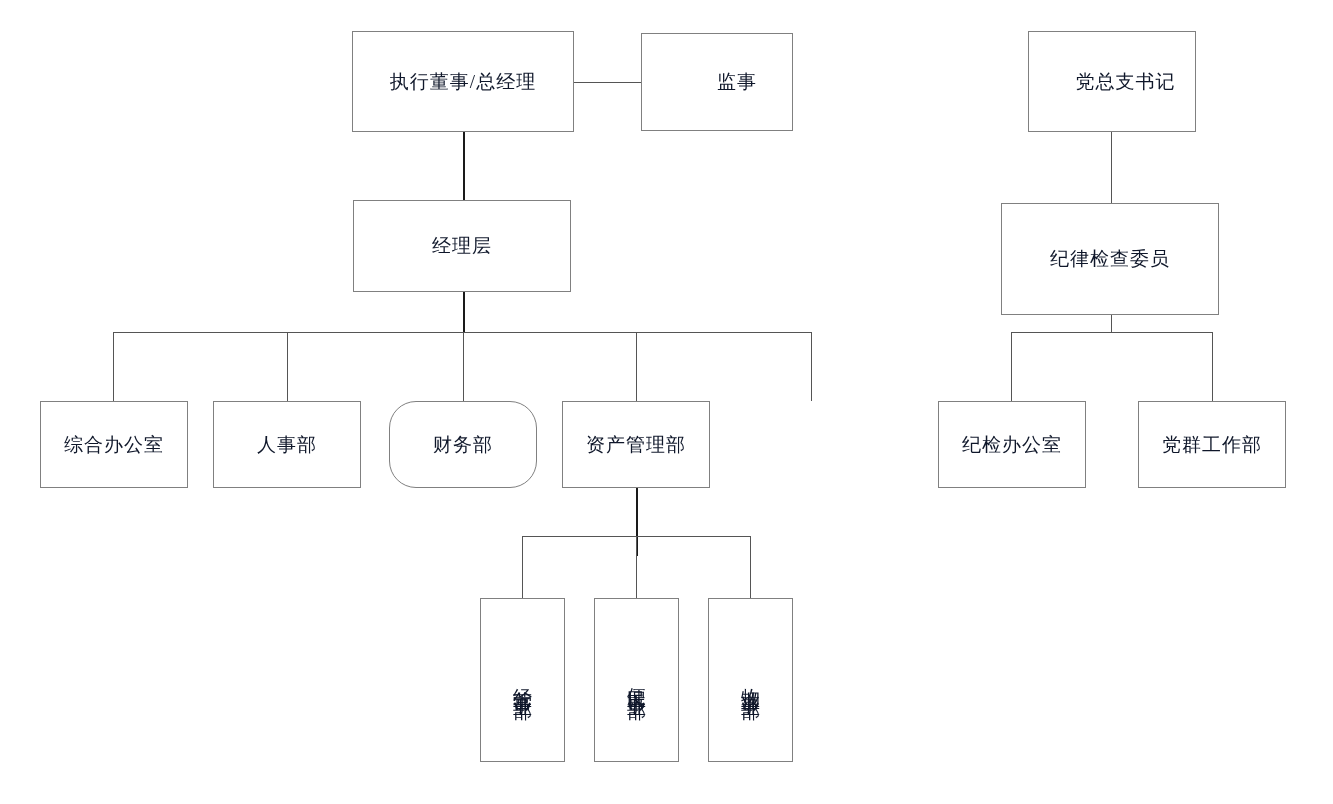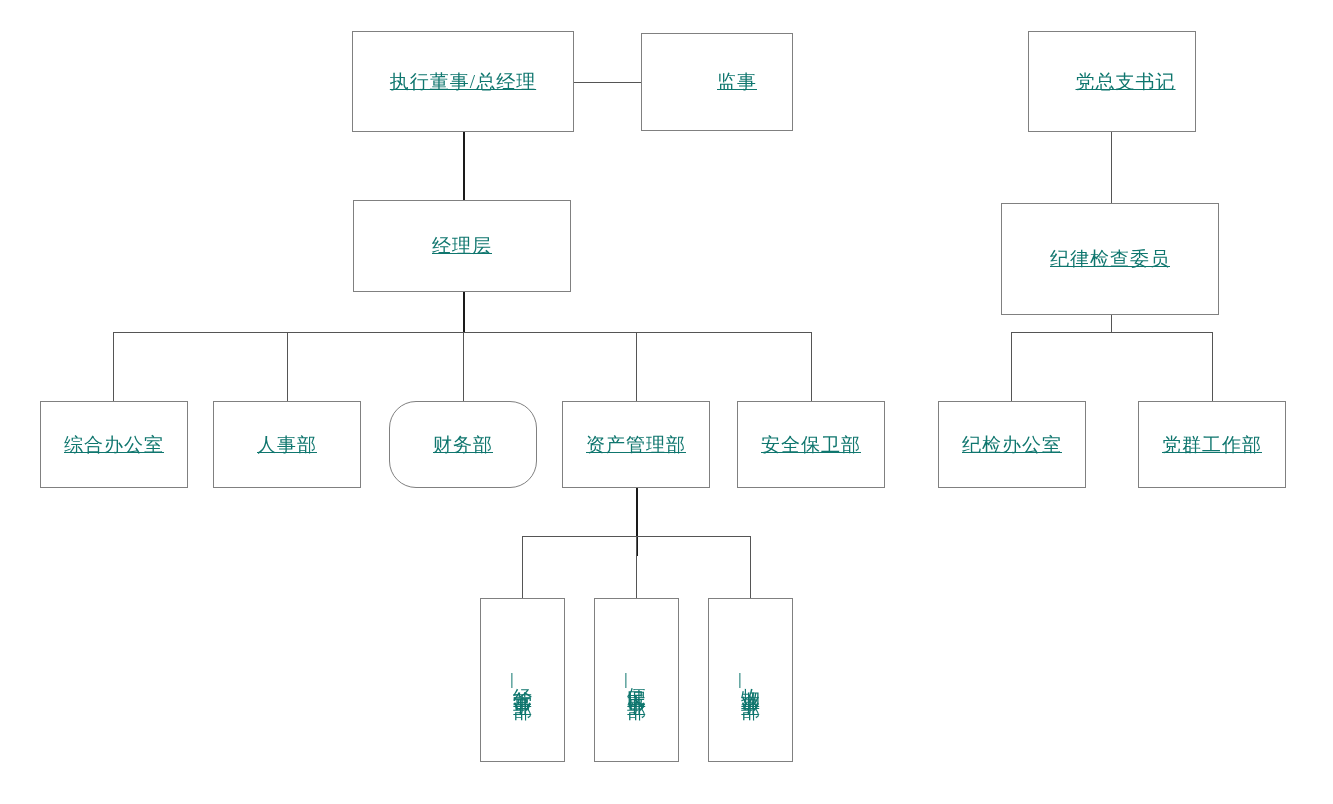--- a/index.html
+++ b/index.html
@@ -16,27 +16,26 @@
     overflow: hidden;
   }
   .node {
     position: absolute;
     box-sizing: border-box;
     border: 1px solid #808080;
     background: #ffffff;
     display: flex;
     align-items: center;
     justify-content: center;
-    color: #0f766e;
+    color: #0f172a;
     font-size: 19px;
     letter-spacing: 1px;
     line-height: 1.25;
     text-align: center;
     z-index: 2;
-    text-decoration: underline;
   }
   .node.vertical {
     writing-mode: vertical-rl;
     text-orientation: upright;
     letter-spacing: 3px;
     font-size: 19px;
     align-items: center;
     justify-content: center;
   }
   .node .node-label {
@@ -116,23 +115,20 @@
   </div>
 
   <div class="node" style="left:389px; top:401px; width:148px; height:87px;border-radius:27px;">
     <span class="node-label">财务部</span>
   </div>
 
   <div class="node" style="left:562px; top:401px; width:148px; height:87px;">
     <span class="node-label">资产管理部</span>
   </div>
 
-  <div class="node" style="left:737px; top:401px; width:148px; height:87px;">
-    <span class="node-label">安全保卫部</span>
-  </div>
 
   <div class="node" style="left:1138px; top:401px; width:148px; height:87px;">
     <span class="node-label">党群工作部</span>
   </div>
 
   <div class="node" style="left:938px; top:401px; width:148px; height:87px;">
     <span class="node-label">纪检办公室</span>
   </div>
 
   <div class="node vertical" style="left:480px; top:598px; width:85px; height:164px;">

